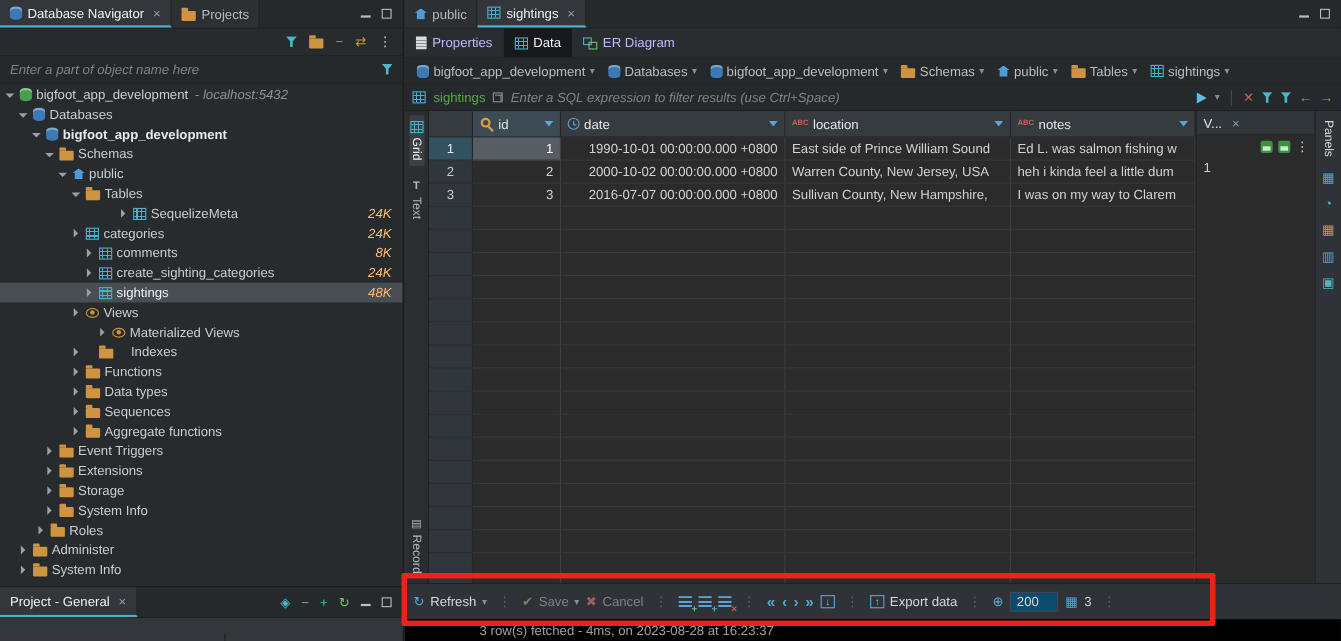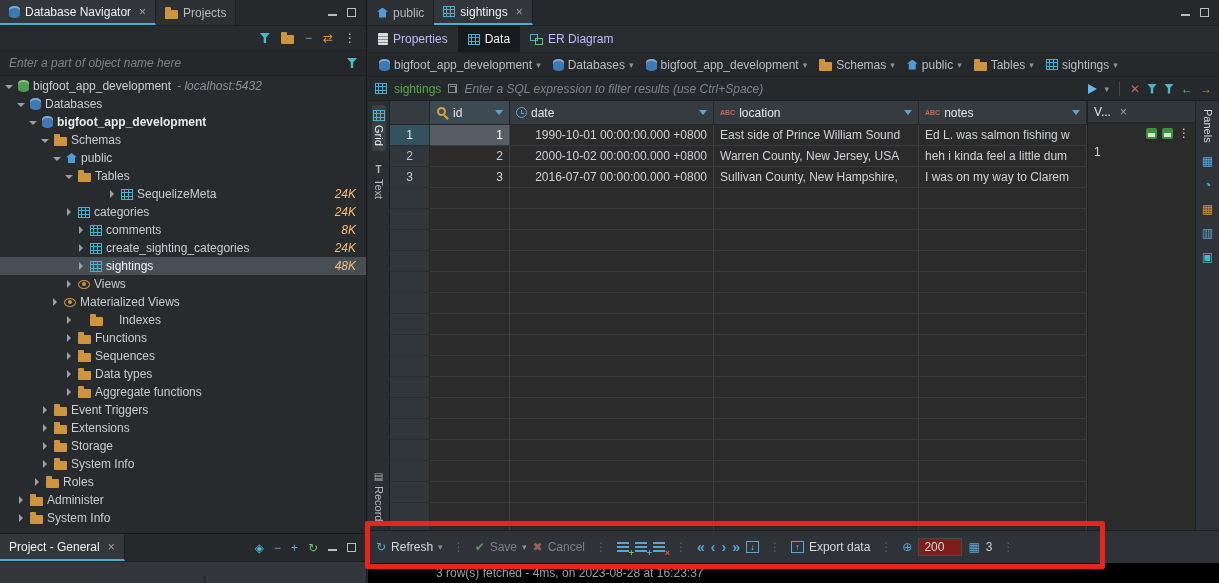--- a/index.html
+++ b/index.html
@@ -124,21 +124,21 @@
 
   .panels-strip { width:24px; background:#2f3337; border-left:1px solid #1e2124; display:flex; flex-direction:column; align-items:center; padding-top:8px; gap:12px; }
   .panels-label { writing-mode:vertical-rl; color:#d4d8db; font-size:11px; }
   .pico { font-size:12px; line-height:1; }
 
   .bottom-toolbar { position:absolute; top:530px; left:0; width:851px; height:33px; background:#2f3337; border-top:1px solid #1e2124; display:flex; align-items:center; padding:0 8px; gap:6px; }
   .tb-btn { display:inline-flex; align-items:center; gap:5px; color:#d2d7db; }
   .tb-btn.disabled { color:#7b8187; }
   .tsep { color:#5c6166; margin:0 4px; }
   .nav { font-weight:bold; font-size:14px; line-height:1; }
-  .num-box { background:#7f1d1d; border:1px solid #45494d; padding:1px 10px 1px 5px; min-width:44px; color:#d2d7db; display:inline-block; }
+  .num-box { background:#0c4a6e; border:1px solid #45494d; padding:1px 10px 1px 5px; min-width:44px; color:#d2d7db; display:inline-block; }
 
   .status-bar { position:absolute; top:563px; left:0; width:851px; height:20px; background:#000000; color:#9aa1a7; display:flex; align-items:center; padding-left:68px; }
 
   .annotation-box { position:absolute; left:-3px; top:521px; width:740px; height:48px; border:5px solid #e8241d; border-radius:2px; z-index:99; pointer-events:none; }
 </style>
 </head>
 <body>
 
 <div id="left-panel">
   <div class="tabbar">
@@ -231,44 +231,44 @@
         <span class="twisty tw-closed"></span>
         <span class="ico ico-table"></span>
         <span class="tlabel">sightings</span>
         <span class="tsize">48K</span>
       </div>
       <div class="tree-row" style="padding-left: 64px;">
         <span class="twisty tw-closed"></span>
         <span class="ico ico-eye"></span>
         <span class="tlabel">Views</span>
       </div>
-      <div class="tree-row" style="padding-left: 50px;">
+      <div class="tree-row" style="padding-left: 88px;">
         <span class="twisty tw-closed"></span>
         <span class="ico ico-eye"></span>
         <span class="tlabel">Materialized Views</span>
       </div>
       <div class="tree-row" style="padding-left: 64px; gap: 16px;">
         <span class="twisty tw-closed"></span>
         <span class="ico ico-folder"></span>
         <span class="tlabel">Indexes</span>
       </div>
       <div class="tree-row" style="padding-left: 64px;">
         <span class="twisty tw-closed"></span>
         <span class="ico ico-folder"></span>
         <span class="tlabel">Functions</span>
       </div>
       <div class="tree-row" style="padding-left: 64px;">
         <span class="twisty tw-closed"></span>
         <span class="ico ico-folder"></span>
+        <span class="tlabel">Data types</span>
+      </div>
+      <div class="tree-row" style="padding-left: 64px;">
+        <span class="twisty tw-closed"></span>
+        <span class="ico ico-folder"></span>
         <span class="tlabel">Sequences</span>
-      </div>
-      <div class="tree-row" style="padding-left: 64px;">
-        <span class="twisty tw-closed"></span>
-        <span class="ico ico-folder"></span>
-        <span class="tlabel">Data types</span>
       </div>
       <div class="tree-row" style="padding-left: 64px;">
         <span class="twisty tw-closed"></span>
         <span class="ico ico-folder"></span>
         <span class="tlabel">Aggregate functions</span>
       </div>
       <div class="tree-row" style="padding-left: 40px;">
         <span class="twisty tw-closed"></span>
         <span class="ico ico-folder"></span>
         <span class="tlabel">Event Triggers</span>

